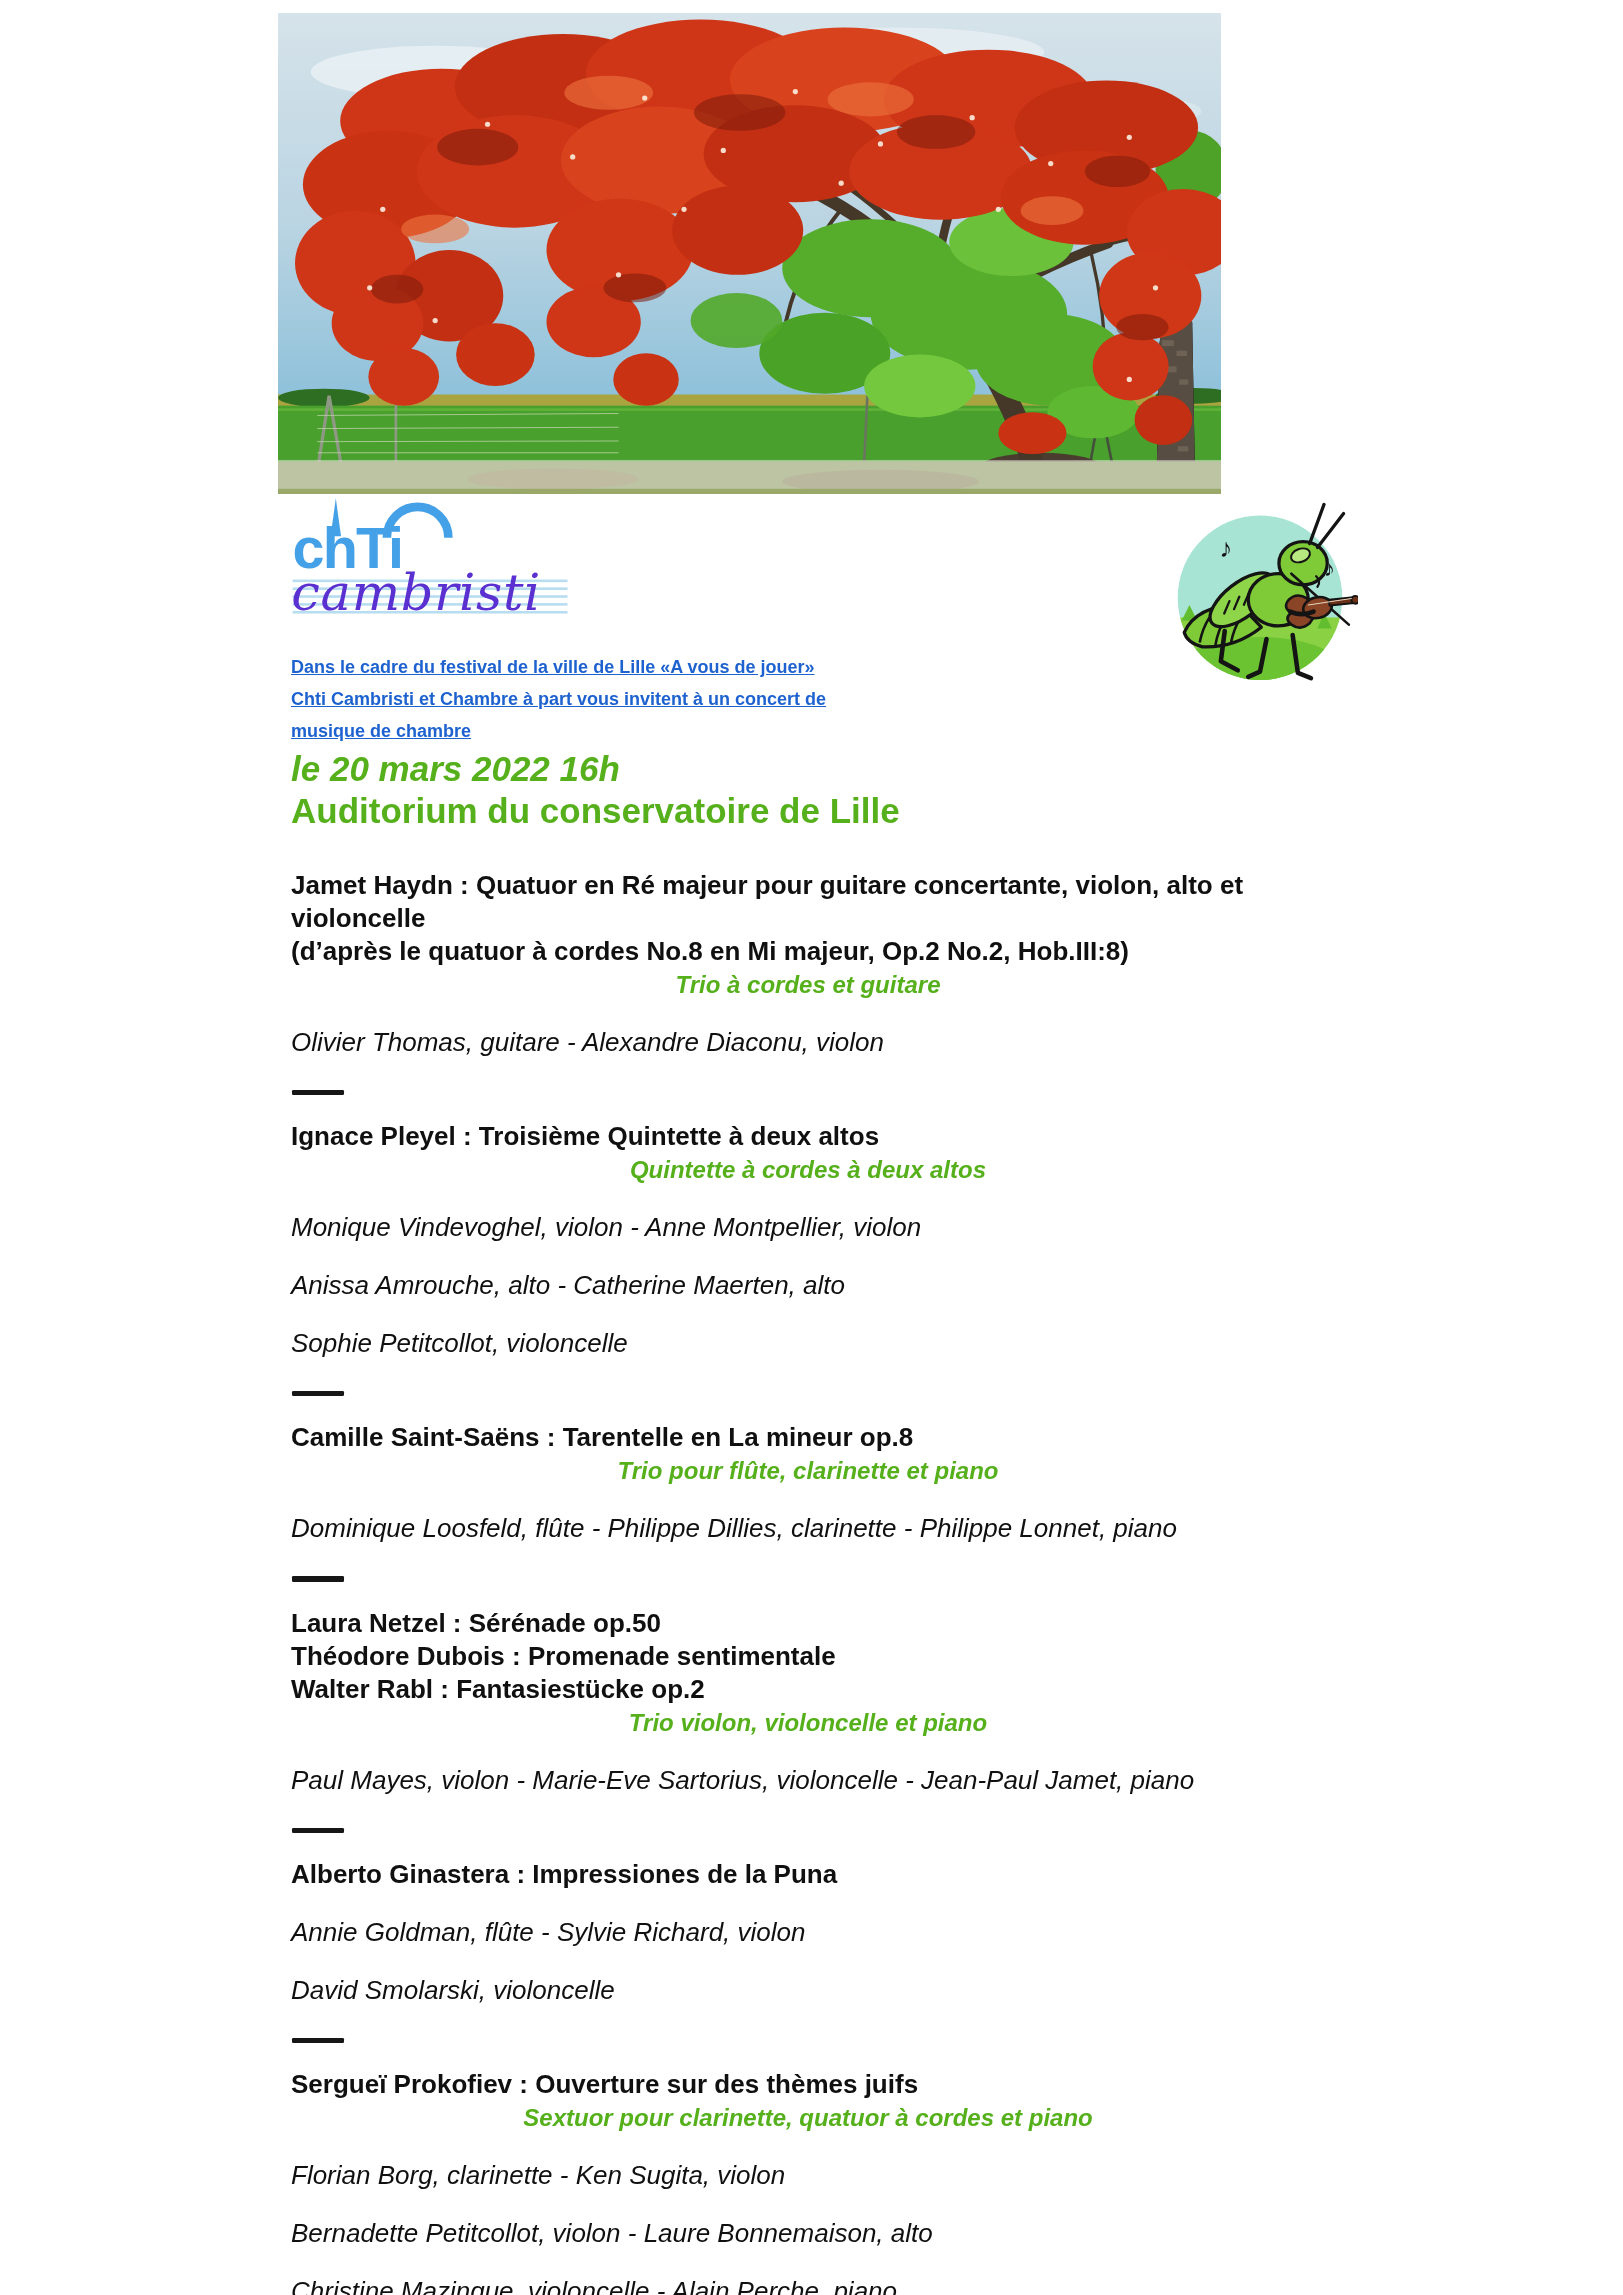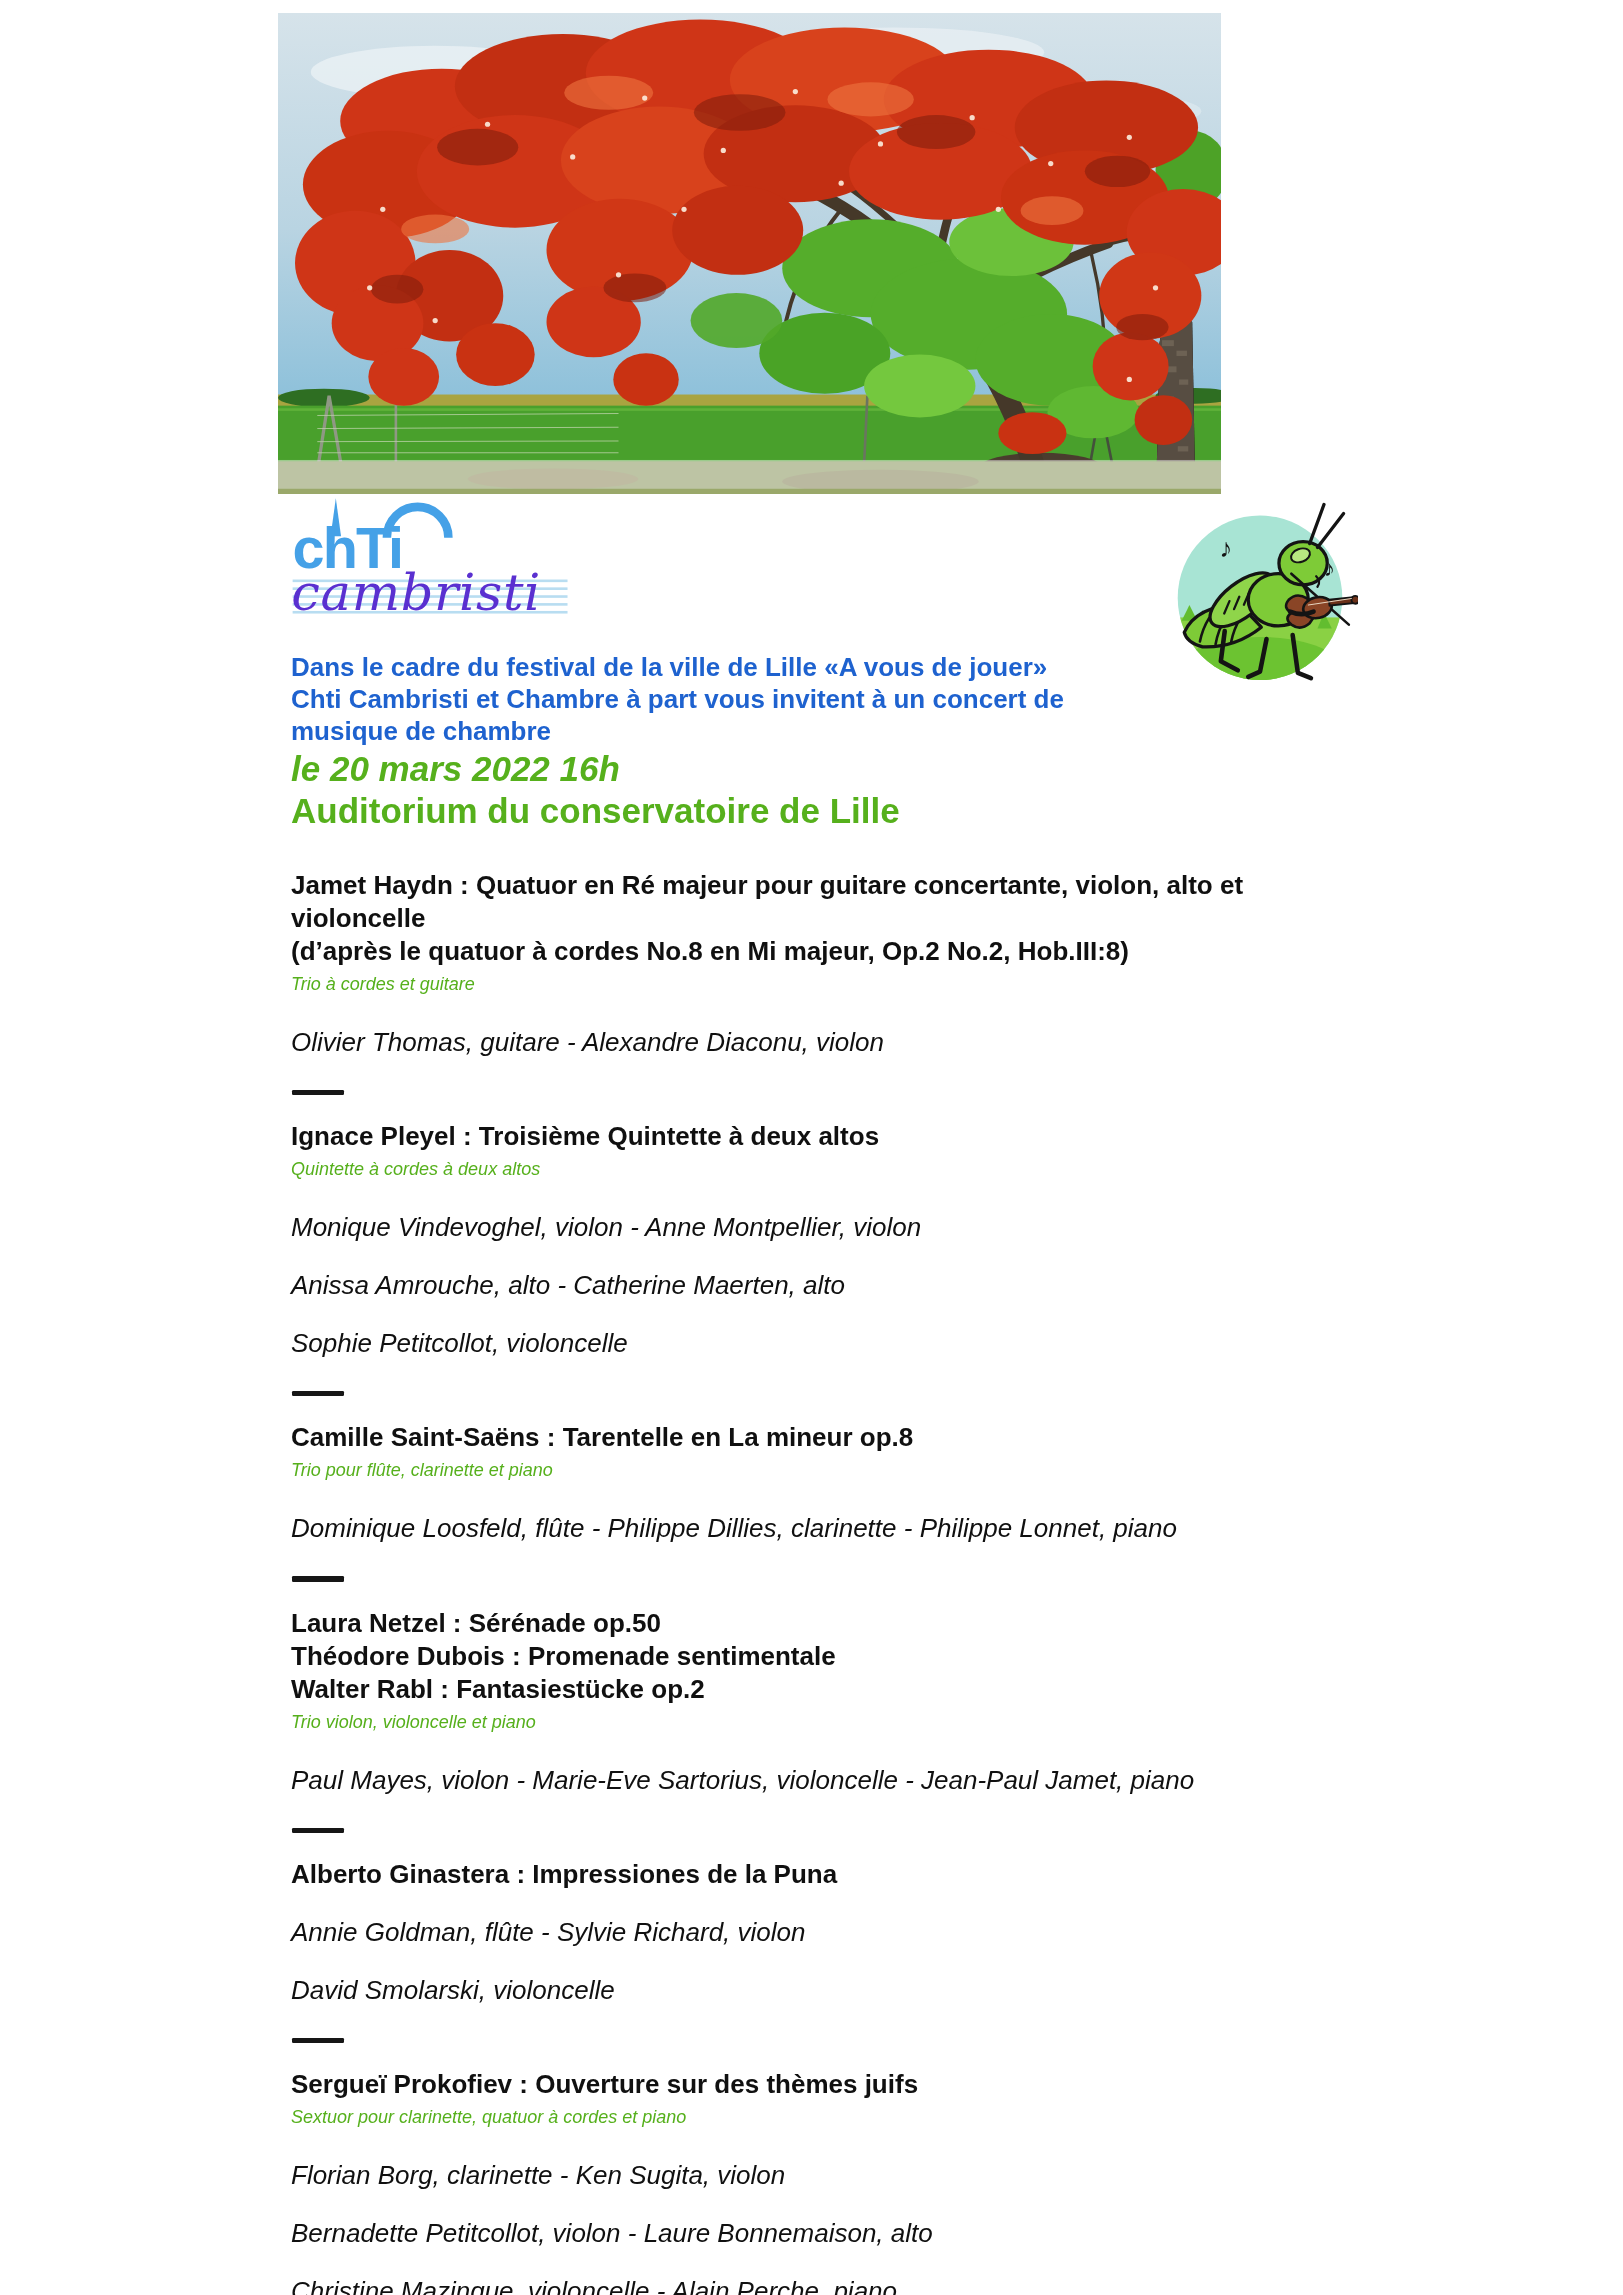--- a/index.html
+++ b/index.html
@@ -5,26 +5,26 @@
   html,body{margin:0;padding:0;}
   body{
     width:1623px;height:2295px;background:#ffffff;position:relative;
     font-family:"Liberation Sans",sans-serif;color:#111;overflow:hidden;
   }
   .photo{position:absolute;left:278px;top:13px;width:943px;height:481px;}
   .photo svg{display:block;width:100%;height:100%;}
   .logo{position:absolute;left:290px;top:497px;width:288px;height:131px;}
   .grasshopper{position:absolute;left:1162px;top:477px;width:196px;height:209px;}
   .content{position:absolute;left:291px;top:651px;width:1034px;}
-  .intro-line{font-size:26px;line-height:32px;font-weight:bold;color:var(--blue,#1e62cf);}
+  .intro-line{font-size:18px;line-height:32px;font-weight:bold;color:var(--blue,#1e62cf);text-decoration:underline;}
   .event-line{font-size:35px;line-height:42px;font-weight:bold;color:var(--green,#56b01c);}
   .event-date{margin-top:1px;font-style:italic;}
   .program{margin-top:37px;}
   .piece .title{font-size:26px;line-height:33px;font-weight:bold;color:#101010;}
-  .piece .formation{font-size:18px;line-height:33px;font-weight:normal;font-style:italic;color:var(--green,#56b01c);}
+  .piece .formation{font-size:24px;line-height:33px;font-weight:bold;font-style:italic;color:var(--green,#56b01c);text-align:center;}
   .piece .performers{font-size:26px;line-height:33px;font-style:italic;color:#101010;margin-top:25px;}
   .divider{width:52px;height:5.2px;background:#161616;border-radius:1.3px;margin:31px 0 25px 1.3px;}
   .reservation{margin-top:56px;font-size:31px;line-height:33px;color:#101010;}
 </style>
 </head>
 <body style="--blue: #1e62cf; --green: #56b01c;">
 
 <div class="page">
 
   <div class="photo">

